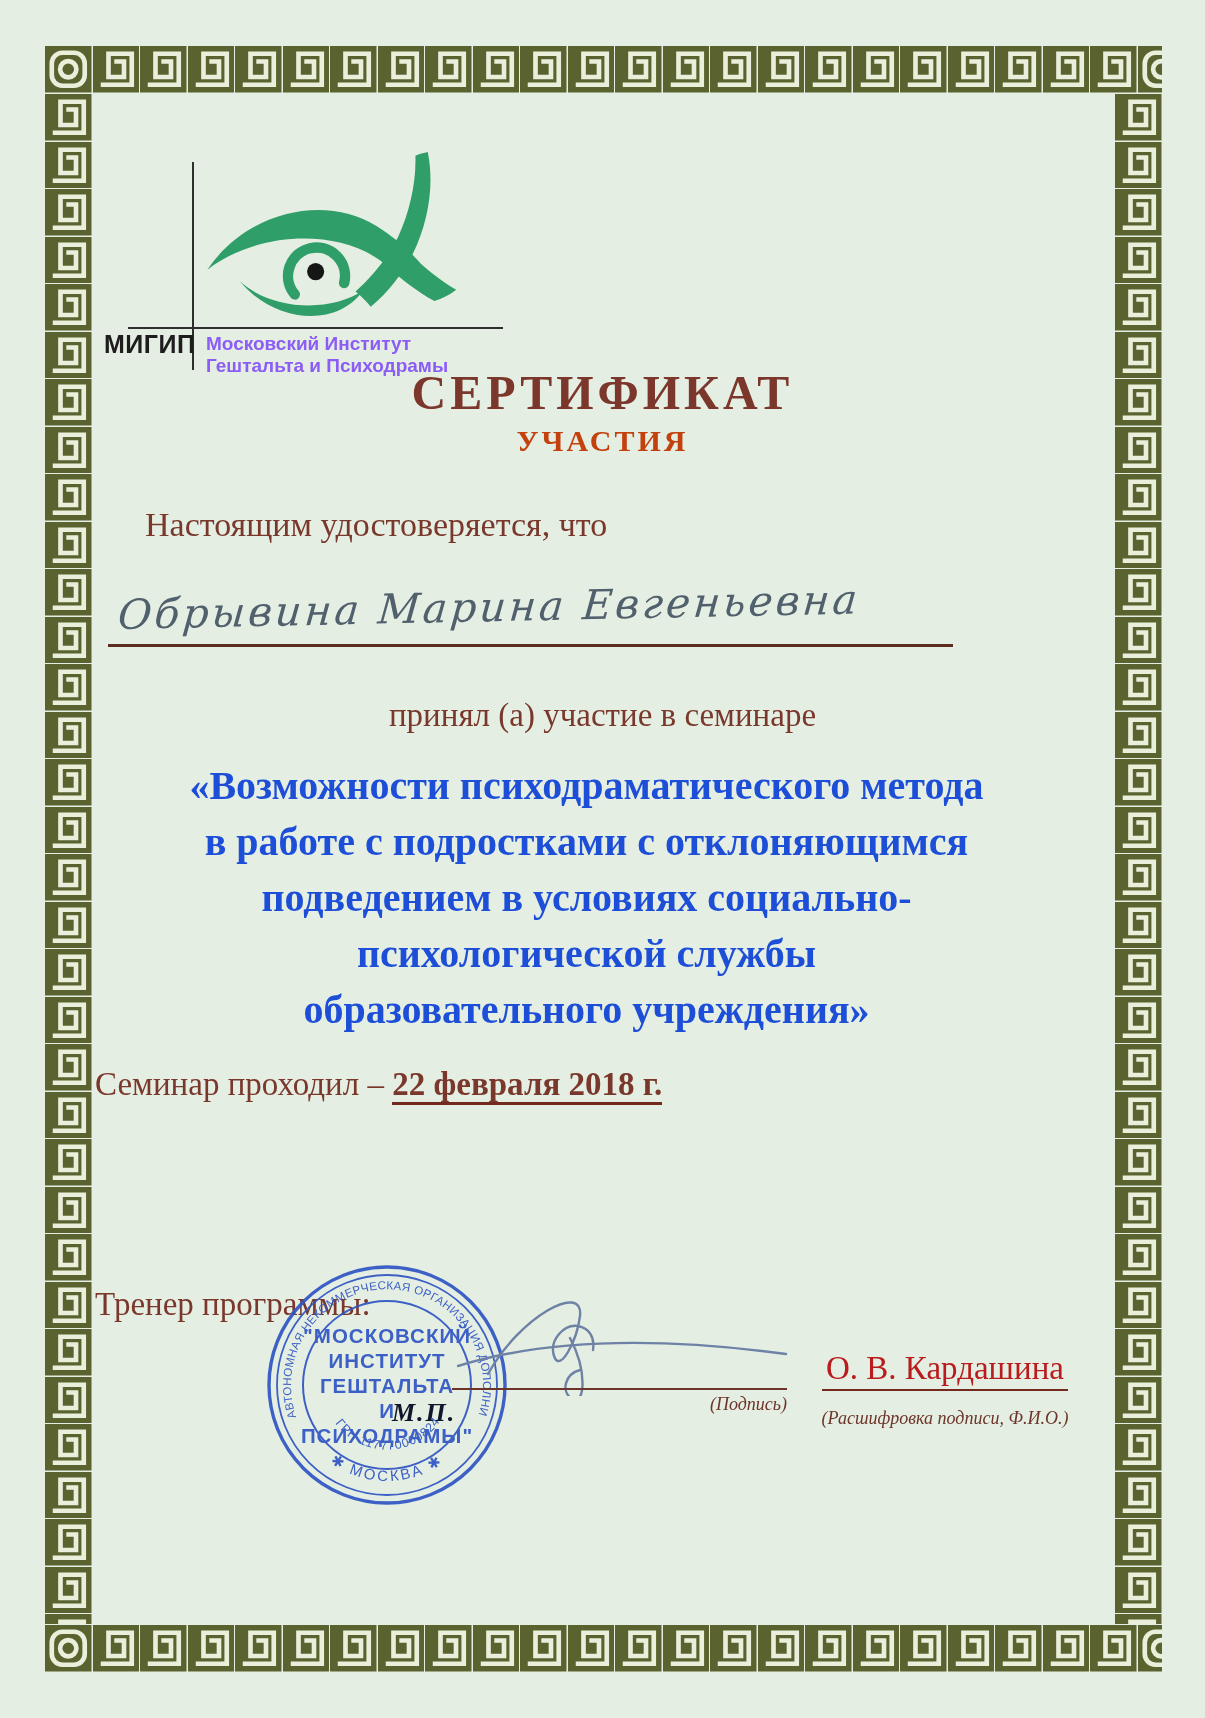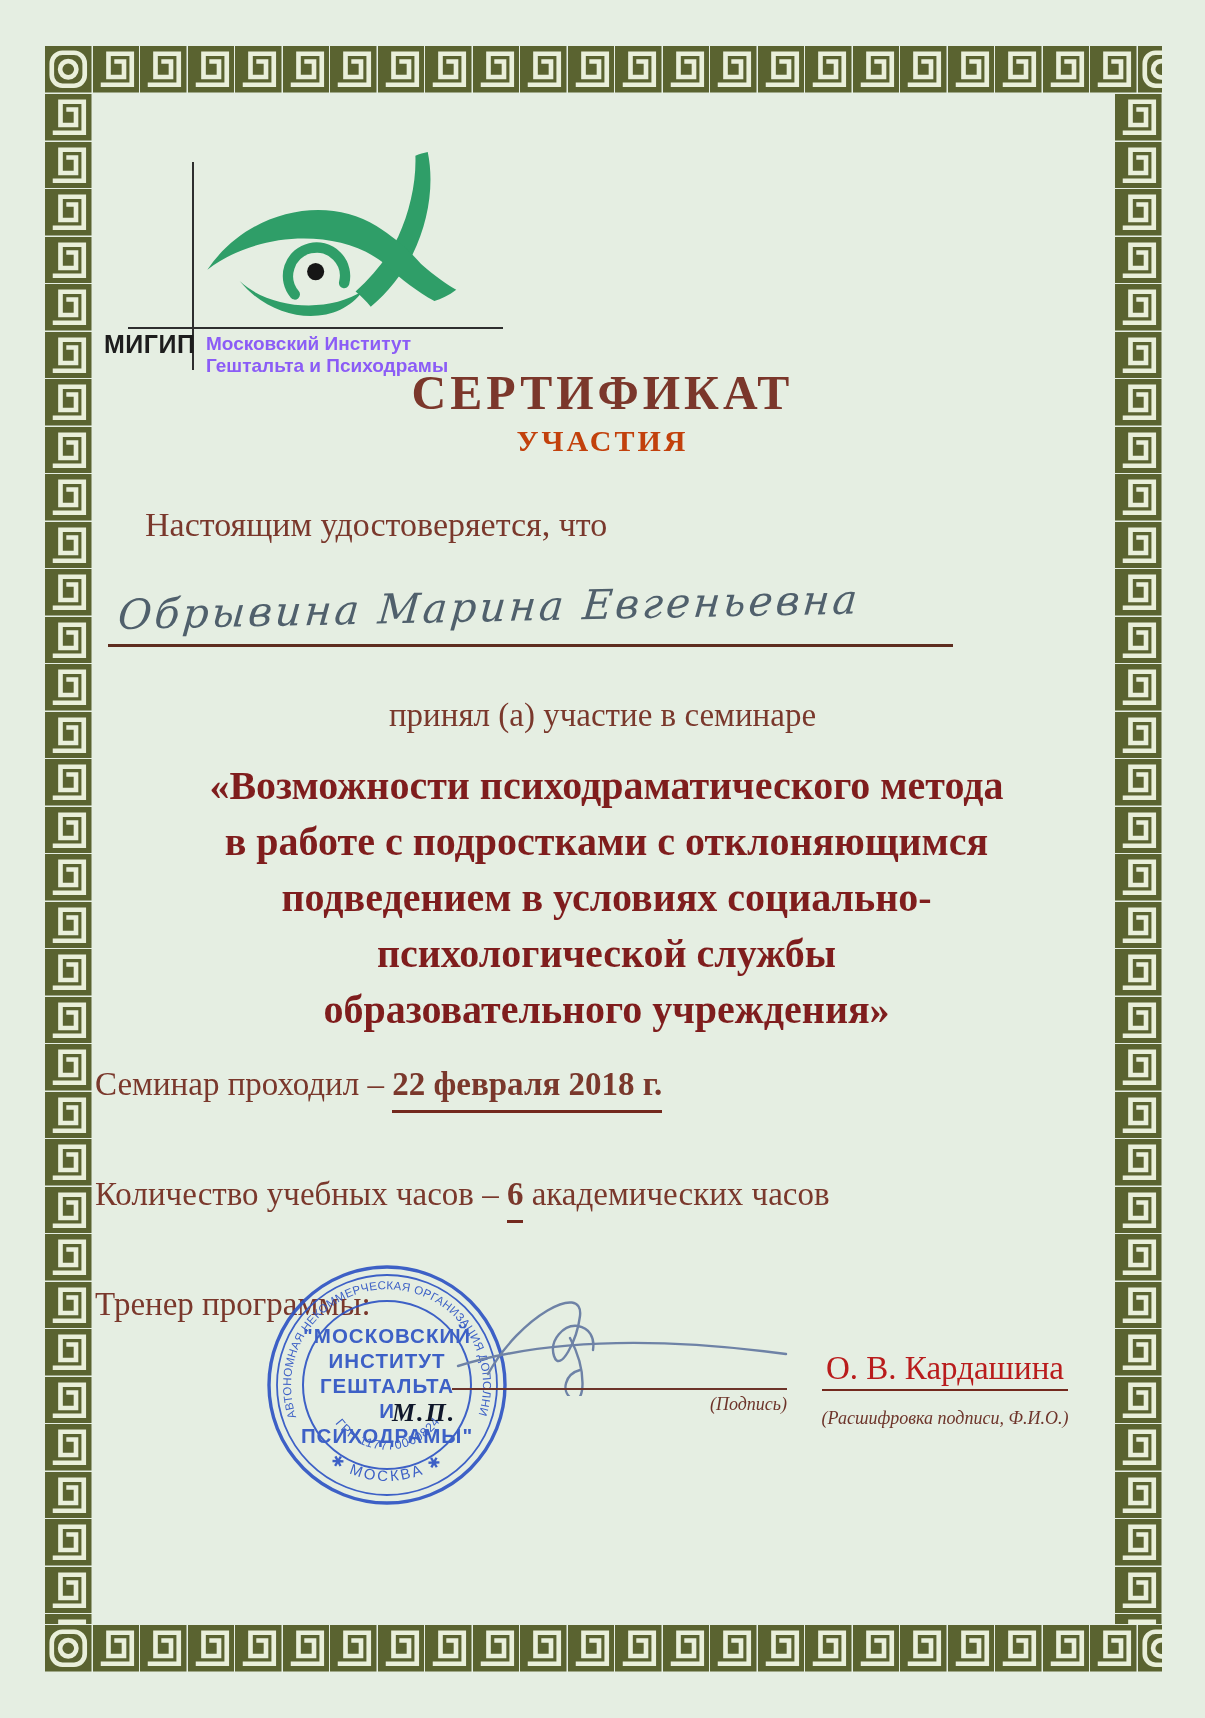--- a/index.html
+++ b/index.html
@@ -41,27 +41,27 @@
   .certify-line{position:absolute;left:145px;top:506px;font-size:34px;}
   .participant-name{
     position:absolute;left:118px;top:582px;width:860px;
     font-family:"DejaVu Serif", serif;font-style:italic;
     font-size:41px;color:#50606c;letter-spacing:3px;
     transform:rotate(-1.2deg) skewX(-6deg);white-space:nowrap;
   }
   .name-underline{position:absolute;left:108px;top:644px;width:845px;height:3px;background:#5e2d1f;}
   .participation-line{position:absolute;left:0;top:697px;width:100%;text-align:center;font-size:33px;}
   .seminar-title{
-    position:absolute;left:64px;top:758px;width:1085px;text-align:center;
-    font-size:40px;font-weight:bold;line-height:56px;color:#7f1d1d;
+    position:absolute;left:44px;top:758px;width:1085px;text-align:center;
+    font-size:40px;font-weight:bold;line-height:56px;color:#1d4ed8;
     white-space:pre-line;
   }
   .date-line{position:absolute;left:95px;top:1066px;font-size:33px;}
   .hours-line{position:absolute;left:95px;top:1176px;font-size:33px;}
-  .u-bold{font-weight:bold;border-bottom:3px solid #73291e;padding-bottom:8px;}
+  .u-bold{font-weight:bold;border-bottom:3px solid #73291e;padding-bottom:0px;}
   .trainer-label{position:absolute;left:95px;top:1286px;font-size:33px;}
   
   .stamp{position:absolute;left:257px;top:1255px;opacity:.92;}
   .mp-label{
     position:absolute;left:392px;top:1398px;font-size:26px;
     font-style:italic;font-weight:700;color:#0f172a;letter-spacing:2px;
   }
   .signature-scribble{position:absolute;left:452px;top:1276px;}
   .signature-line{position:absolute;left:452px;top:1388px;width:335px;height:2px;background:#6d342a;}
   .signature-caption{
@@ -586,21 +586,20 @@
   <div class="name-underline"></div>
   <div class="participation-line">принял (а)  участие в семинаре</div>
   <div class="seminar-title">«Возможности психодраматического метода
 в работе с подростками с отклоняющимся
 подведением в условиях социально-
 психологической службы
 образовательного учреждения»</div>
 
   <div class="date-line"><span>Семинар проходил – </span><span class="u-bold">22 февраля 2018 г.</span></div>
 
-  <div class="hours-line"><span>Количество учебных часов – </span><span class="u-bold">6</span><span> академических часов</span></div>
 
   <div class="trainer-label">Тренер программы:</div>
 
   <svg class="stamp" width="260" height="260" viewBox="-130 -130 260 260">
     <defs>
       <path id="arcTop" d="M -90.6,32 A 96,96 0 1 1 90.6,32"></path>
       <path id="arcBottom" d="M -76,58.6 A 96,96 0 0 0 76,58.6"></path>
       <path id="arcOgrn" d="M -52,38 A 64,64 0 0 0 52,38"></path>
     </defs>
     <g fill="none" stroke="#2f55c4">

